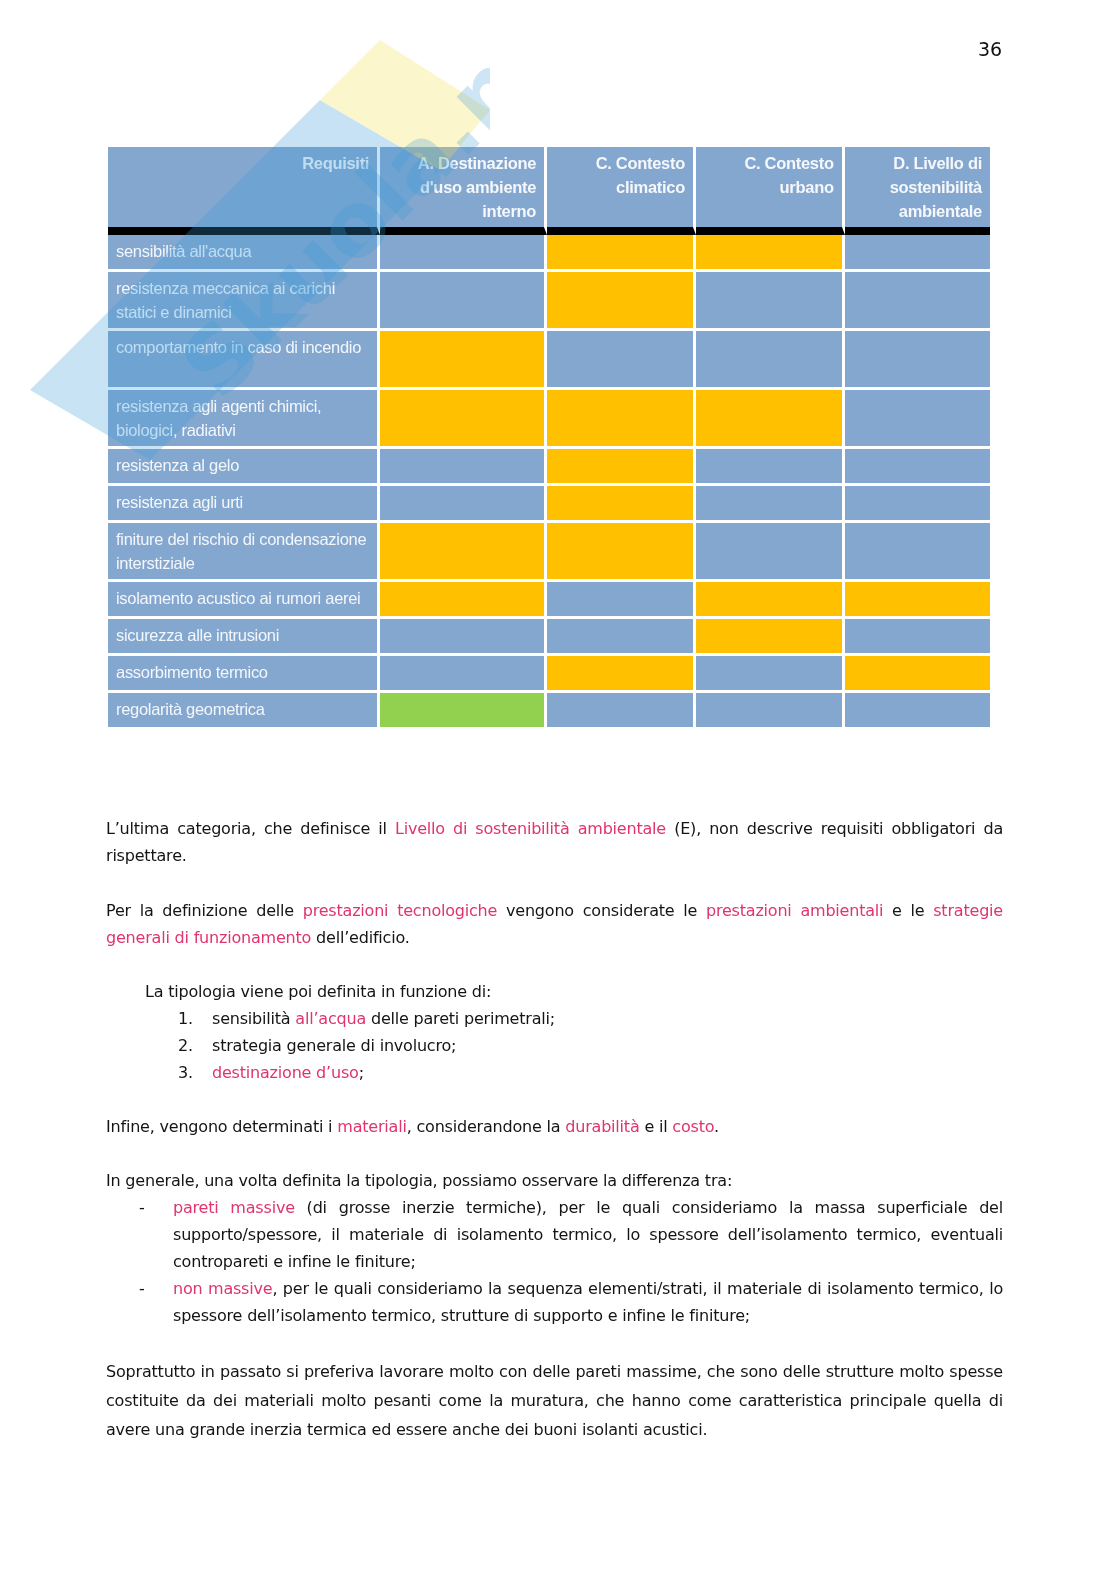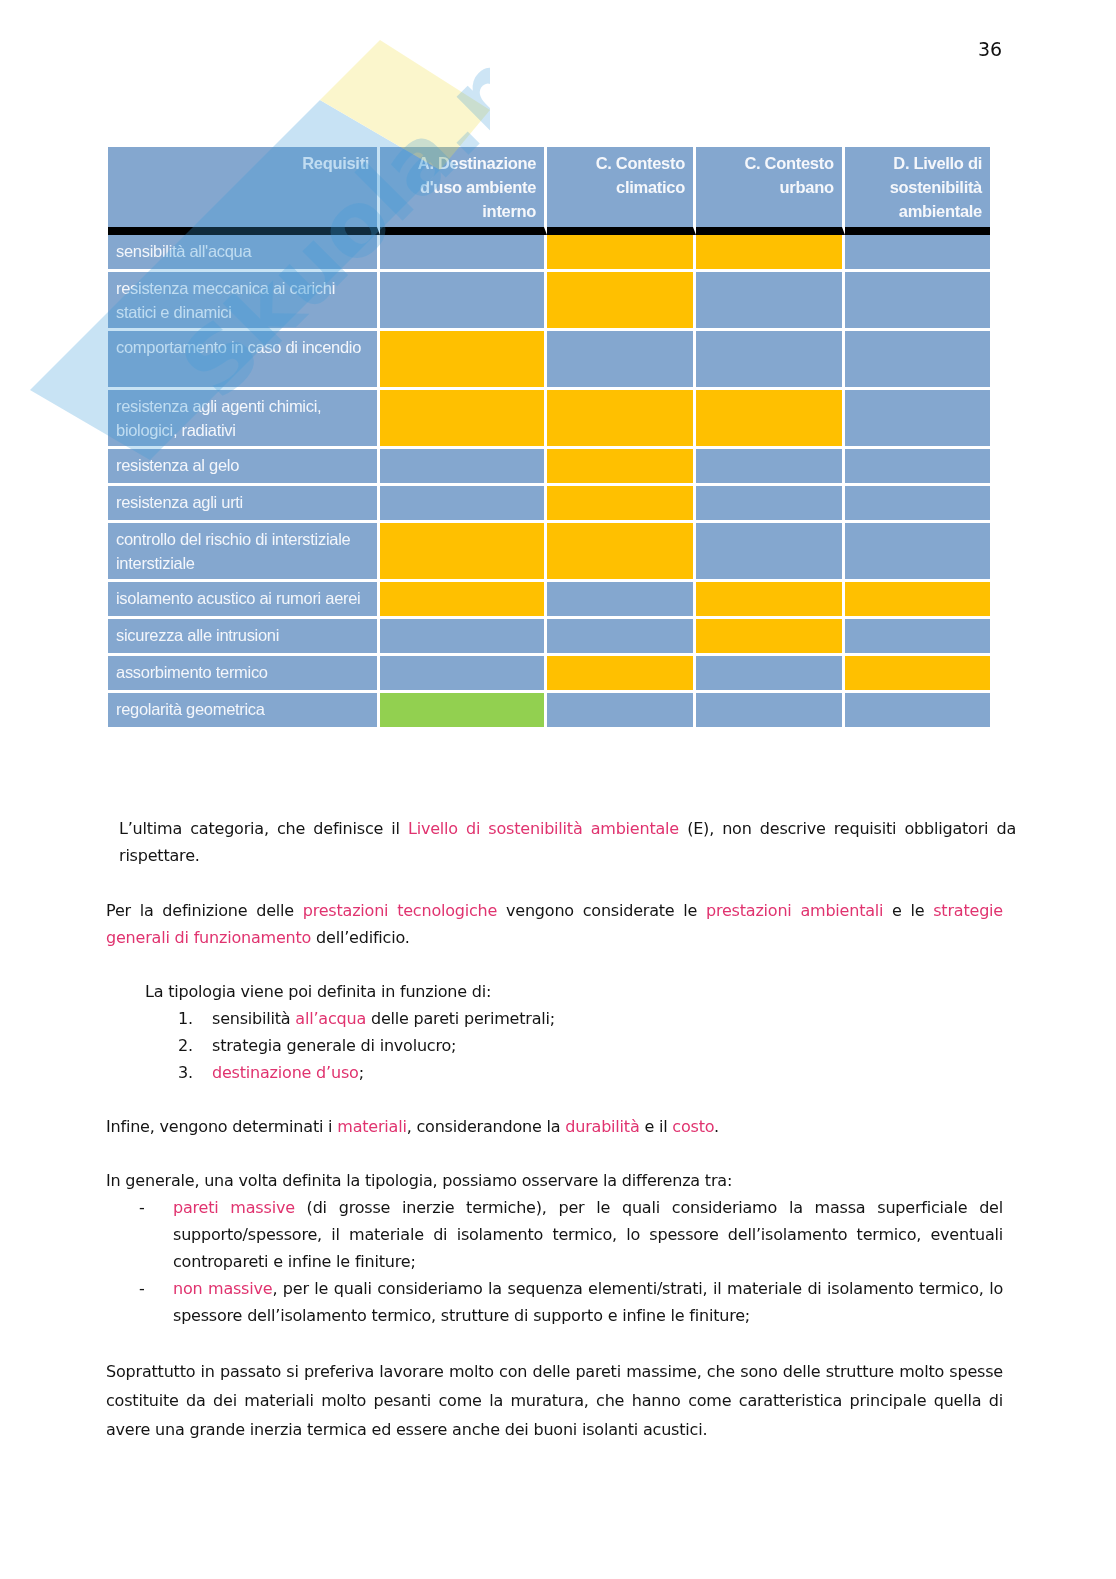--- a/index.html
+++ b/index.html
@@ -89,21 +89,21 @@
     <td class="b"></td>
   </tr>
   <tr class="r1">
     <td>resistenza agli urti</td>
     <td class="b"></td>
     <td class="y"></td>
     <td class="b"></td>
     <td class="b"></td>
   </tr>
   <tr class="r2">
-    <td>controllo del rischio di interstiziale interstiziale</td>
+    <td>finiture del rischio di condensazione interstiziale</td>
     <td class="y"></td>
     <td class="y"></td>
     <td class="b"></td>
     <td class="b"></td>
   </tr>
   <tr class="r1">
     <td>isolamento acustico ai rumori aerei</td>
     <td class="y"></td>
     <td class="b"></td>
     <td class="y"></td>
@@ -126,21 +126,21 @@
   <tr class="r1">
     <td>regolarità geometrica</td>
     <td class="g"></td>
     <td class="b"></td>
     <td class="b"></td>
     <td class="b"></td>
   </tr>
 </tbody>
   </table>
 
-<div class="text" style="top: 815px; margin-left: 13px;">
+<div class="text" style="top: 815px;">
   <span>L’ultima categoria, che definisce il </span><span class="hl">Livello di sostenibilità ambientale</span><span> (E), non descrive requisiti obbligatori da rispettare.</span>
 </div>
 
 <div class="text" style="top: 897px;">
   <span>Per la definizione delle </span><span class="hl">prestazioni tecnologiche</span><span> vengono considerate le </span><span class="hl">prestazioni ambientali</span><span> e le </span><span class="hl">strategie generali di funzionamento</span><span> dell’edificio.</span>
 </div>
 
 <div class="text" style="top: 978px; margin-left: 39px;">
   <div>La tipologia viene poi definita in funzione di:</div>
   <ol class="list">

